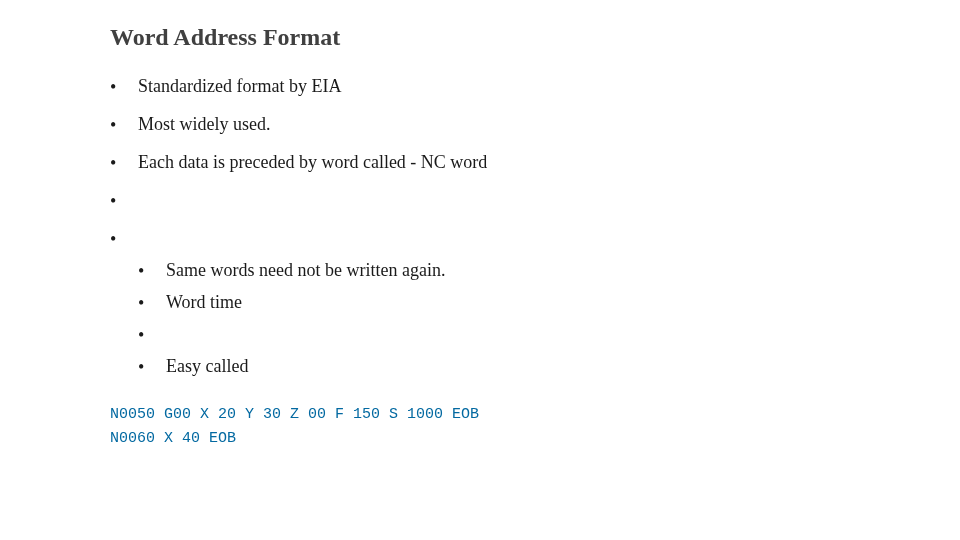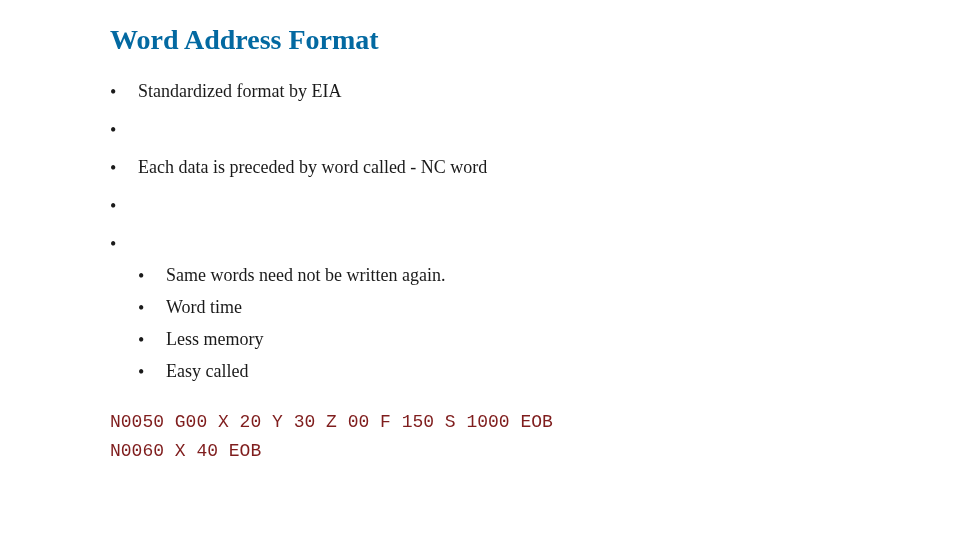--- a/index.html
+++ b/index.html
@@ -16,24 +16,24 @@
       font-size: 18px;
       color: #1a1a1a;
       overflow: hidden;
     }
 
     .container {
       padding: 24px 40px 24px 110px;
     }
 
     .title {
-      font-size: 28px;
+      font-size: 24px;
       font-weight: bold;
       margin-bottom: 22px;
-      color: #0369a1;
+      color: #404040;
     }
 
     .bullet-list {
       list-style: none;
       padding: 0;
       margin: 0;
     }
 
     .bullet-list > li {
       display: flex;
@@ -66,40 +66,41 @@
 
     .sub-bullet-list li .bullet {
       min-width: 24px;
       font-size: 18px;
       margin-right: 4px;
     }
 
     .code-block {
       margin-top: 18px;
       font-family: 'Courier New', Courier, monospace;
-      font-size: 18px;
+      font-size: 15px;
       line-height: 1.6;
-      color: #7f1d1d;
+      color: #0369a1;
     }
   </style>
 </head>
 <body>
 
 <div class="container">
   <h1 class="title">Word Address Format</h1>
 
   <ul class="bullet-list">
 
     <li>
       <span class="bullet">•</span>
       <span>Standardized format by EIA</span>
     </li>
 
     <li>
       <span class="bullet">•</span>
+      <span>Most widely used.</span>
     </li>
 
     <li>
       <span class="bullet">•</span>
       <span>Each data is preceded by word called - NC word</span>
     </li>
 
     <li>
       <span class="bullet">•</span>
     </li>
@@ -112,21 +113,20 @@
         <li>
           <span class="bullet">•</span>
           <span>Same words need not be written again.</span>
         </li>
         <li>
           <span class="bullet">•</span>
           <span>Word time</span>
         </li>
         <li>
           <span class="bullet">•</span>
-          <span>Less memory</span>
         </li>
         <li>
           <span class="bullet">•</span>
           <span>Easy called</span>
         </li>
       </ul>
     </li>
   </ul>
 
   <div class="code-block">

